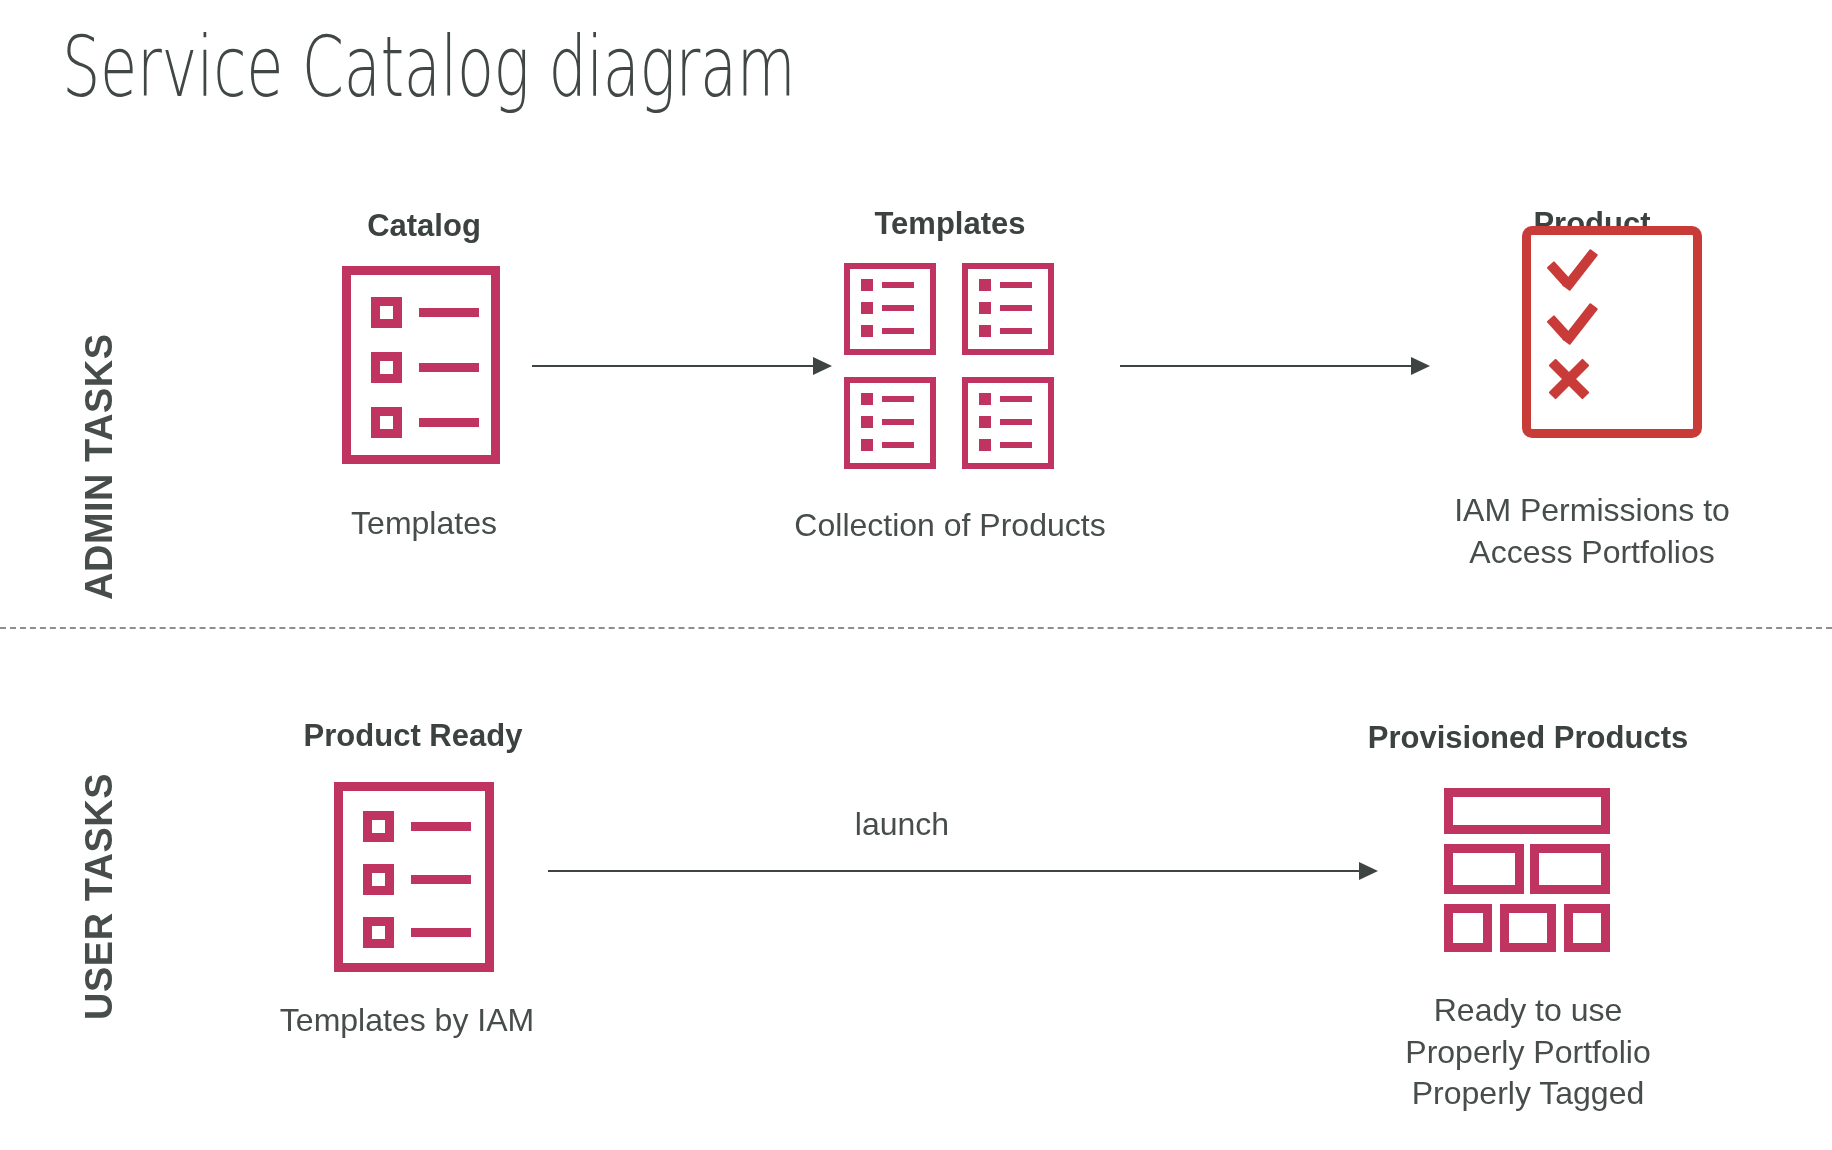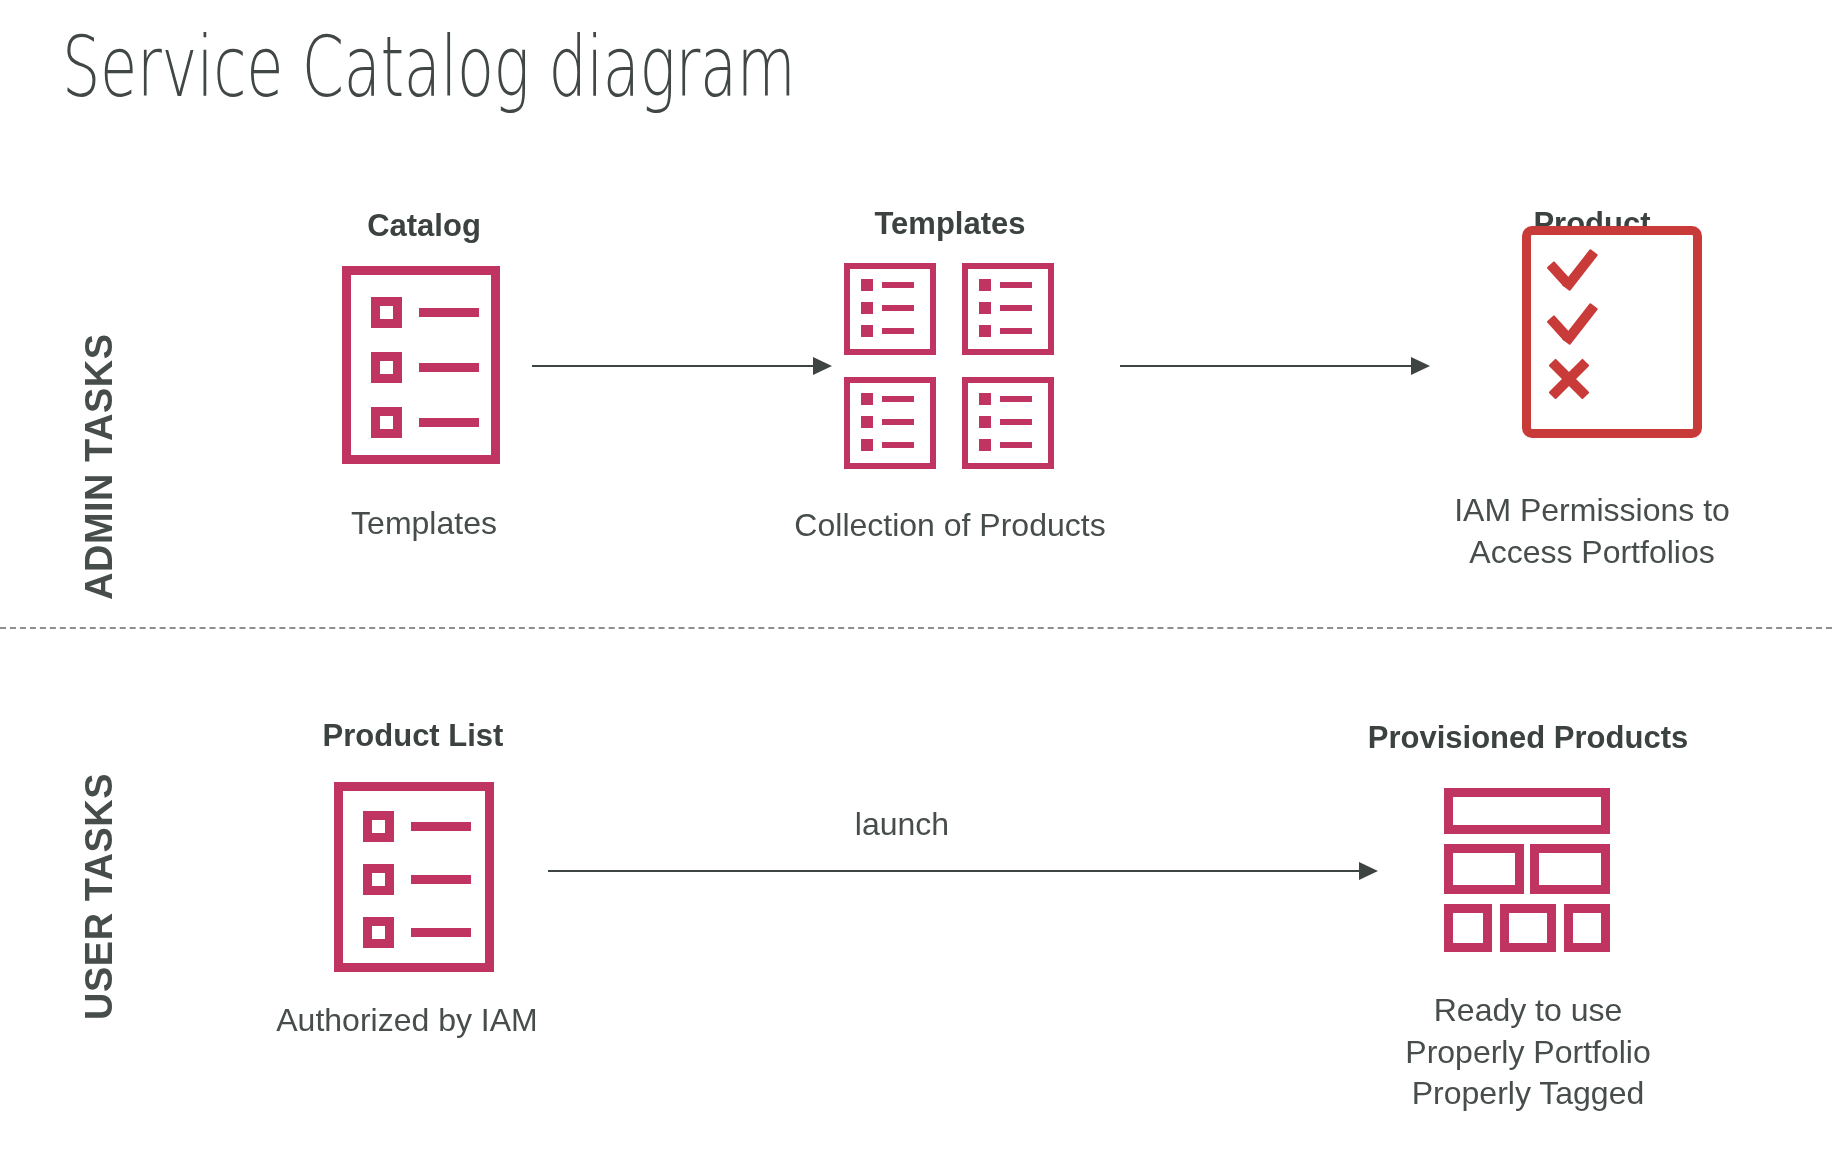--- a/index.html
+++ b/index.html
@@ -316,39 +316,39 @@
     <div class="glyph check-glyph" style="left:12px; top:14px;"></div>
     <div class="glyph check-glyph" style="left:12px; top:68px;"></div>
     <div class="glyph x-glyph" style="left:14px; top:120px;"></div>
   </div>
 
   <div class="node-caption" style="left:1592px; top:490px;">
     <div>IAM Permissions to</div>
     <div>Access Portfolios</div>
   </div>
 
-  <div class="node-heading" style="left:413px; top:718px;">Product List</div>
+  <div class="node-heading" style="left:413px; top:718px;">Product Ready</div>
 
   <div class="checklist-icon" id="product-list-icon" style="left:334px; top:782px; width:160px; height:190px; border:9px solid #bf3461; color:#bf3461;">
     <div class="cl-row" style="left:20px; top:20px;">
       <div class="cl-box" style="width:31px; height:31px; border:9px solid #bf3461;"></div>
       <div class="cl-line" style="width:60px; height:9px; margin-left:17px;"></div>
     </div>
     <div class="cl-row" style="left:20px; top:73px;">
       <div class="cl-box" style="width:31px; height:31px; border:9px solid #bf3461;"></div>
       <div class="cl-line" style="width:60px; height:9px; margin-left:17px;"></div>
     </div>
     <div class="cl-row" style="left:20px; top:126px;">
       <div class="cl-box" style="width:31px; height:31px; border:9px solid #bf3461;"></div>
       <div class="cl-line" style="width:60px; height:9px; margin-left:17px;"></div>
     </div>
   </div>
 
   <div class="node-caption" style="left:407px; top:1000px;">
-    <div>Authorized by IAM</div>
+    <div>Templates by IAM</div>
   </div>
 
   <div class="arrow-label" style="left:902px; top:806px;">launch</div>
   <div class="arrow" style="left:548px; top:862px; width:830px;">
     <div class="shaft" style="width:811px;"></div>
     <div class="head" style="left:811px;"></div>
   </div>
 
   <div class="node-heading" style="left:1528px; top:720px;">Provisioned Products</div>
 

